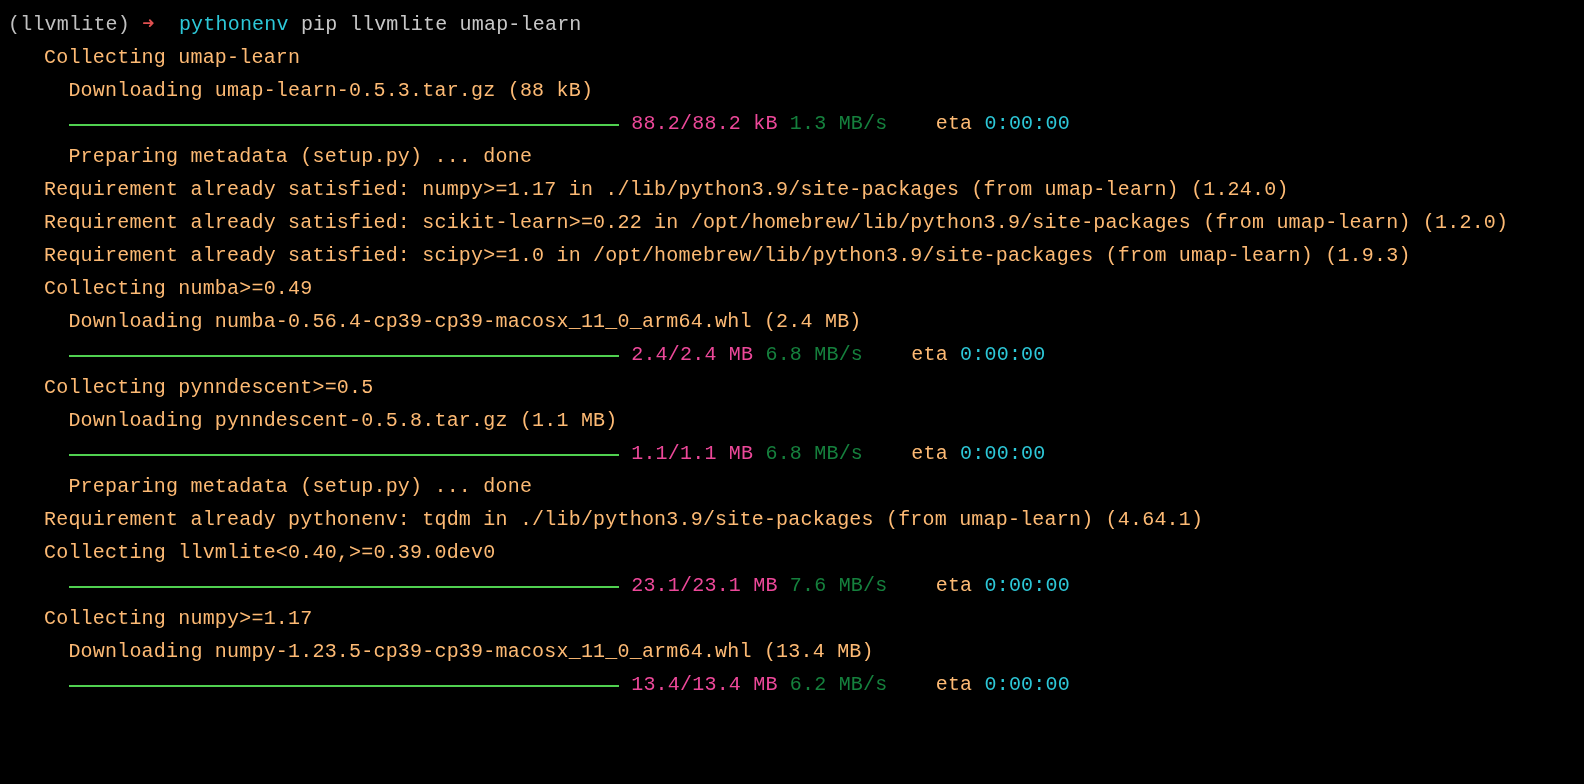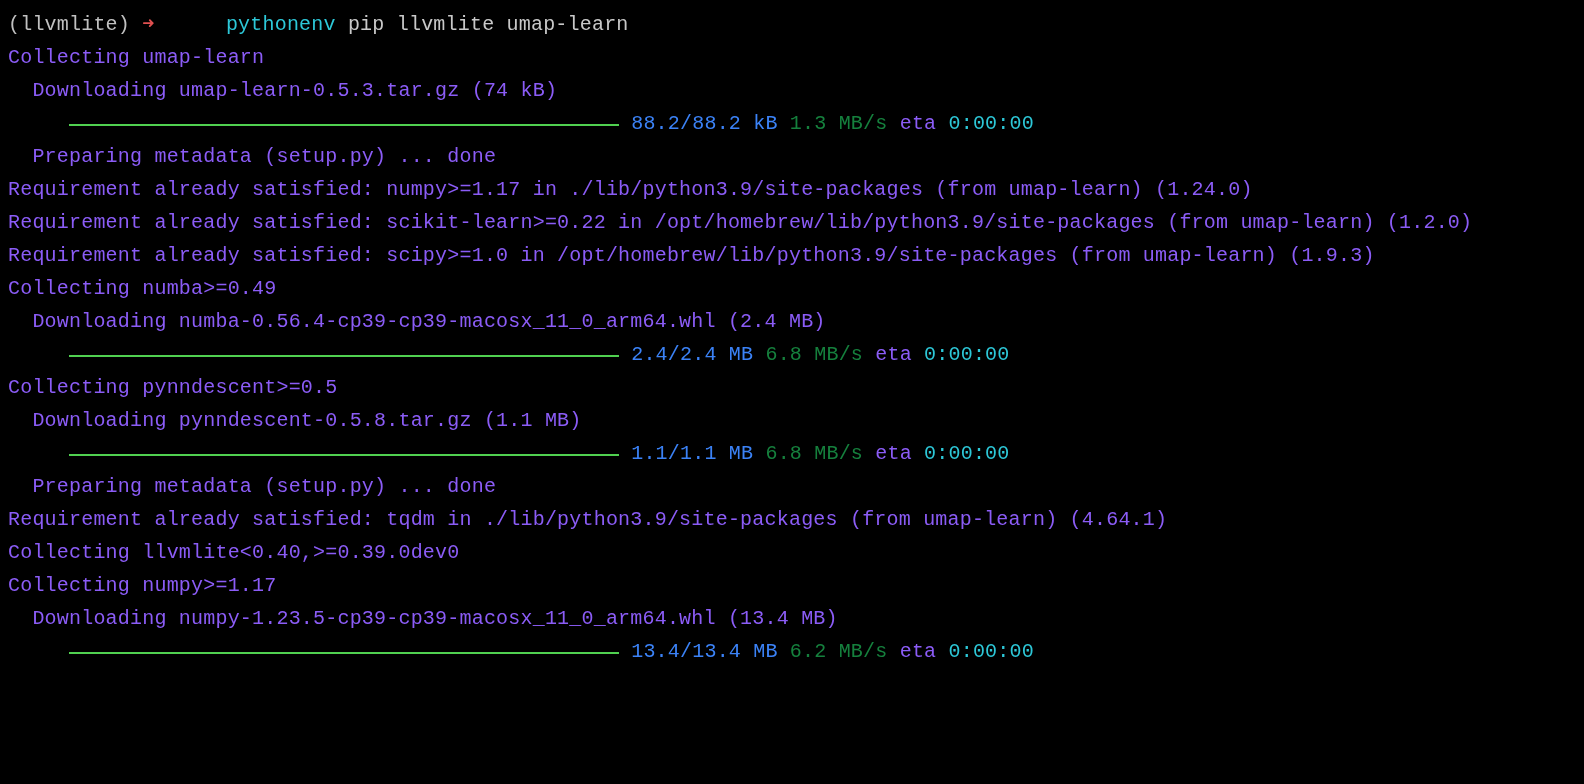--- a/index.html
+++ b/index.html
@@ -10,51 +10,52 @@
       margin: 0;
       padding: 8px;
       line-height: 1.65;
       letter-spacing: 0.2px;
     }
     .line {
       white-space: pre;
     }
     .venv { color: #c0c0c0; }
     .arrow { color: #e05050; }
-    .cwd { color: #2dc8d8; margin-left: 47px; }
+    .cwd { color: #2dc8d8; }
     .cmd { color: #c8c8c8; }
-    .white { color: #8b5cf6; }
-    .green { color: #3b82f6; text-align: right; }
+    .white { color: #fdba74; margin-left: 36px; }
+    .green { color: #ec4899; text-align: right; }
     .red { color: #15803d; }
     .cyan { color: #2dc8d8; }
     .bar {
       display: inline-block;
       vertical-align: middle;
       border-top: 2px solid #50d050;
       width: 550px;
       margin-top: 2px;
     }
   </style>
 </head>
 <body>
 
 <div id="terminal">
     <div class="line"><span class="venv">(llvmlite)</span> <span class="arrow">➜</span>  <span class="cwd">pythonenv</span> <span class="cmd">pip llvmlite umap-learn</span></div>
     <div class="line"><span class="white">Collecting umap-learn</span></div>
-    <div class="line">  <span class="white">Downloading umap-learn-0.5.3.tar.gz (74 kB)</span></div>
+    <div class="line">  <span class="white">Downloading umap-learn-0.5.3.tar.gz (88 kB)</span></div>
     <div class="line">     <span class="bar"></span> <span class="green">88.2/88.2 kB</span> <span class="red">1.3 MB/s</span> <span class="white">eta</span> <span class="cyan">0:00:00</span></div>
     <div class="line">  <span class="white">Preparing metadata (setup.py) ... done</span></div>
     <div class="line"><span class="white">Requirement already satisfied: numpy&gt;=1.17 in ./lib/python3.9/site-packages (from umap-learn) (1.24.0)</span></div>
     <div class="line"><span class="white">Requirement already satisfied: scikit-learn&gt;=0.22 in /opt/homebrew/lib/python3.9/site-packages (from umap-learn) (1.2.0)</span></div>
     <div class="line"><span class="white">Requirement already satisfied: scipy&gt;=1.0 in /opt/homebrew/lib/python3.9/site-packages (from umap-learn) (1.9.3)</span></div>
     <div class="line"><span class="white">Collecting numba&gt;=0.49</span></div>
     <div class="line">  <span class="white">Downloading numba-0.56.4-cp39-cp39-macosx_11_0_arm64.whl (2.4 MB)</span></div>
     <div class="line">     <span class="bar"></span> <span class="green">2.4/2.4 MB</span> <span class="red">6.8 MB/s</span> <span class="white">eta</span> <span class="cyan">0:00:00</span></div>
     <div class="line"><span class="white">Collecting pynndescent&gt;=0.5</span></div>
     <div class="line">  <span class="white">Downloading pynndescent-0.5.8.tar.gz (1.1 MB)</span></div>
     <div class="line">     <span class="bar"></span> <span class="green">1.1/1.1 MB</span> <span class="red">6.8 MB/s</span> <span class="white">eta</span> <span class="cyan">0:00:00</span></div>
     <div class="line">  <span class="white">Preparing metadata (setup.py) ... done</span></div>
-    <div class="line"><span class="white">Requirement already satisfied: tqdm in ./lib/python3.9/site-packages (from umap-learn) (4.64.1)</span></div>
+    <div class="line"><span class="white">Requirement already pythonenv: tqdm in ./lib/python3.9/site-packages (from umap-learn) (4.64.1)</span></div>
     <div class="line"><span class="white">Collecting llvmlite&lt;0.40,&gt;=0.39.0dev0</span></div>
+    <div class="line">     <span class="bar"></span> <span class="green">23.1/23.1 MB</span> <span class="red">7.6 MB/s</span> <span class="white">eta</span> <span class="cyan">0:00:00</span></div>
     <div class="line"><span class="white">Collecting numpy&gt;=1.17</span></div>
     <div class="line">  <span class="white">Downloading numpy-1.23.5-cp39-cp39-macosx_11_0_arm64.whl (13.4 MB)</span></div>
     <div class="line">     <span class="bar"></span> <span class="green">13.4/13.4 MB</span> <span class="red">6.2 MB/s</span> <span class="white">eta</span> <span class="cyan">0:00:00</span></div>
   </div>
 
 </body></html>

